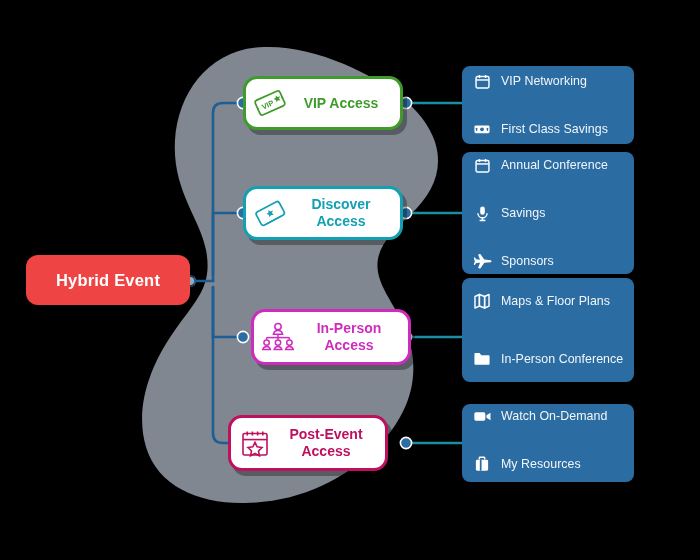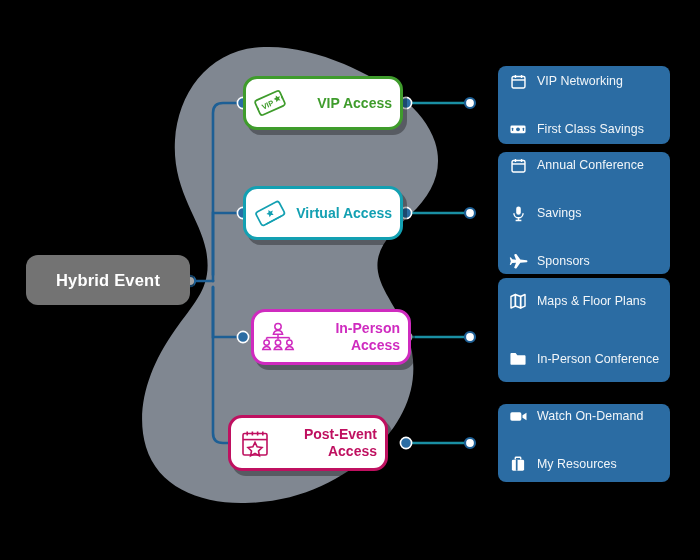--- a/index.html
+++ b/index.html
@@ -27,21 +27,21 @@
   #wire-layer { z-index: 2; }
 
   
   .root-node {
     position: absolute;
     left: 26px;
     top: 255px;
     width: 164px;
     height: 50px;
     border-radius: 12px;
-    background: #737373;
+    background: #ef4444;
     box-shadow: 4px 5px 0 rgba(0,0,0,0.35);
     display: flex;
     align-items: center;
     justify-content: center;
     z-index: 4;
   }
   .root-label {
     color: #ffffff;
     font-size: 16.5px;
     font-weight: bold;
@@ -66,21 +66,21 @@
     min-width: 44px;
     height: 100%;
     display: flex;
     align-items: center;
     justify-content: center;
     padding-left: 4px;
     box-sizing: border-box;
   }
   .branch-node .bn-label {
     flex: 1;
-    text-align: right;
+    text-align: center;
     font-size: 14px;
     font-weight: bold;
     line-height: 1.18;
     padding-right: 8px;
     box-sizing: border-box;
   }
 
   #node-vip {
     left: 243px; top: 76px; height: 54px;
     border-color: #3f9c2c;
@@ -105,21 +105,21 @@
   #node-postevent {
     left: 228px; top: 415px; height: 56px;
     border-color: #bf1060;
     box-shadow: 4px 5px 0 rgba(0,0,0,0.32);
   }
   #node-postevent .bn-label { color: #bf1060; }
 
   
   .detail-panel {
     position: absolute;
-    left: 498px;
+    left: 462px;
     width: 172px;
     background: #2b6ca3;
     border-radius: 8px;
     box-shadow: 4px 5px 0 rgba(0,0,0,0.30);
     z-index: 4;
     box-sizing: border-box;
     padding: 8px 6px 8px 10px;
     display: flex;
     flex-direction: column;
     justify-content: center;
@@ -245,21 +245,21 @@
       <svg width="34" height="34" viewBox="0 0 34 34">
         <g transform="rotate(-28 17 17)" fill="none" stroke="#13a0b2" stroke-width="1.7">
           <rect x="4" y="10" width="26" height="15" rx="2.6"></rect>
           <path d="M8.5,25 L25.5,25" stroke-width="1.3"></path>
         </g>
         <g transform="rotate(-28 17 17)" fill="#13a0b2">
           <path d="M17,13.6 l1.1,2.3 2.5,0.32 -1.82,1.78 0.47,2.5 -2.25,-1.2 -2.25,1.2 0.47,-2.5 -1.82,-1.78 2.5,-0.32 z"></path>
         </g>
       </svg>
     </span>
-    <span class="bn-label">Virtual Access</span>
+    <span class="bn-label">Discover Access</span>
   </div>
 
   <div class="branch-node" id="node-inperson">
     <span class="bn-icon">
       <svg width="36" height="34" viewBox="0 0 36 34">
         <g fill="none" stroke="#cf2bbf" stroke-width="1.5">
 
           <circle cx="18" cy="6.6" r="3.2"></circle>
           <path d="M13.4,14.2 c0.6,-2.6 2.4,-3.6 4.6,-3.6 c2.2,0 4,1 4.6,3.6 z"></path>
 

